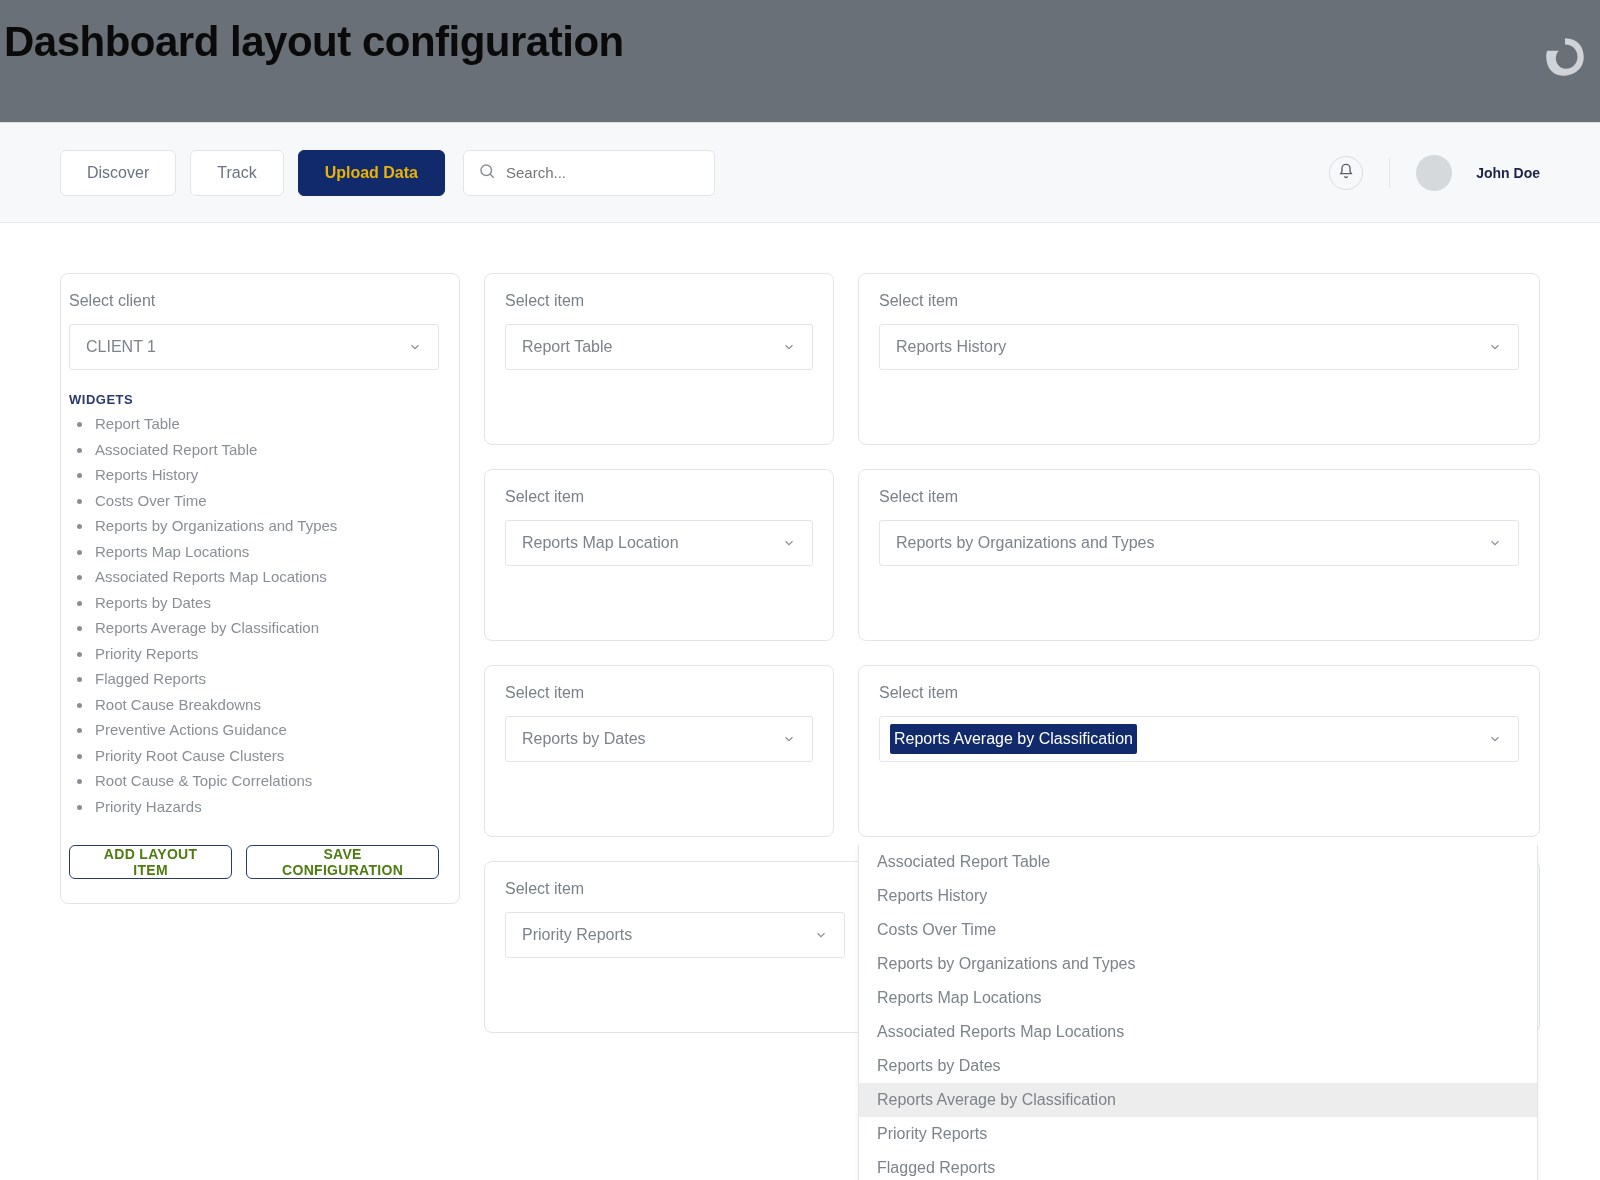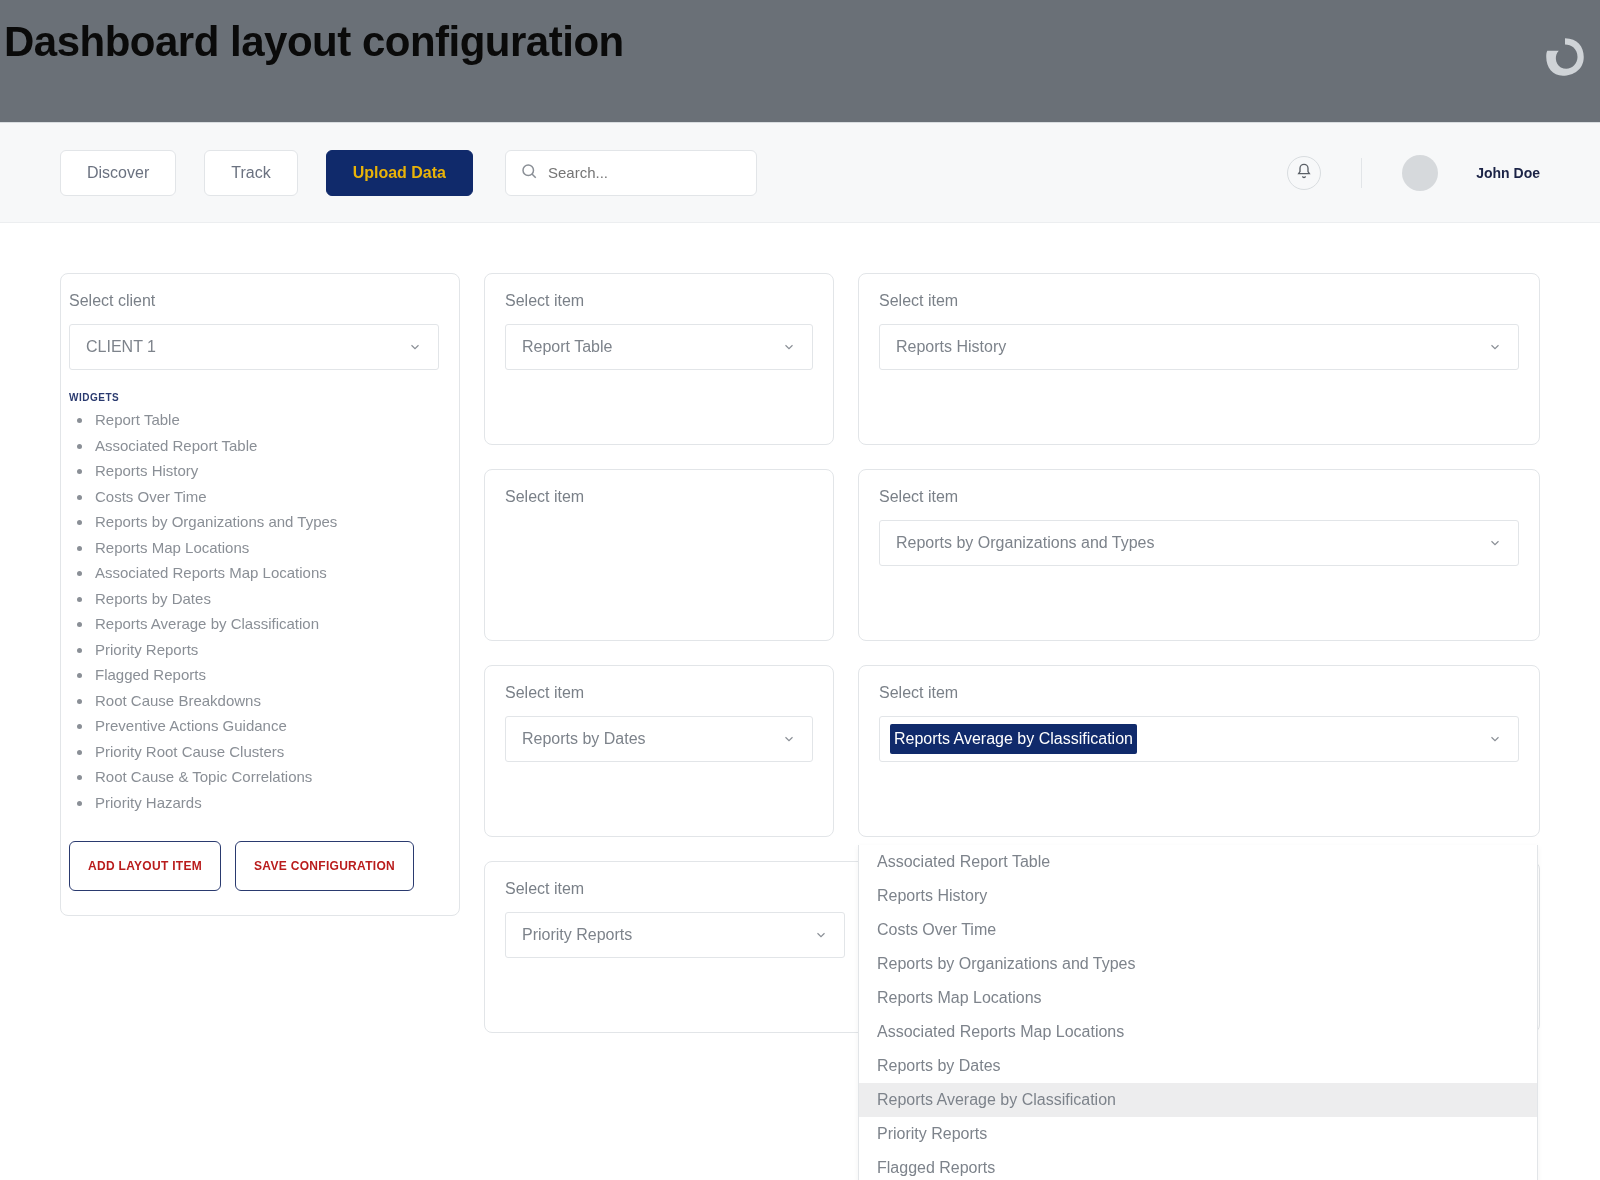--- a/index.html
+++ b/index.html
@@ -36,21 +36,21 @@
   }
 
   
   .topbar {
     height: 100px;
     background: #f7f8f9;
     border-bottom: 1px solid #eceef0;
     display: flex;
     align-items: center;
     padding: 0 60px;
-    gap: 28px;
+    gap: 14px;
   }
   .nav-btn {
     height: 46px;
     padding: 0 26px;
     border: 1px solid #e2e5e8;
     background: #fff;
     border-radius: 6px;
     font-size: 16px;
     color: #6b7280;
     font-weight: 500;
@@ -127,21 +127,21 @@
     font-size: 16px;
     color: #7d838b;
     cursor: pointer;
     background: #fff;
   }
   .select .chev { width: 14px; height: 14px; }
   .select .chev svg { width: 100%; height: 100%; stroke: #8a8f96; }
 
   .sidebar-card { grid-row: span 5; padding-bottom: 24px; padding-left: 8px; }
   .widgets-heading {
-    font-size: 10px;
+    font-size: 13px;
     font-weight: 700;
     letter-spacing: 0.5px;
     color: #2a3a6f;
     margin-top: 22px;
     margin-bottom: 4px;
   }
   .widgets-list {
     list-style: disc;
     padding-left: 24px;
     color: #8a8f96;
@@ -151,27 +151,27 @@
     color: #8a8f96;
     line-height: 1.7;
     padding-left: 2px;
   }
   .sidebar-actions {
     display: flex;
     gap: 14px;
     margin-top: 26px;
   }
   .outline-btn {
-    height: 50px;
+    height: 34px;
     padding: 0 18px;
     border: 1.5px solid #2a3a6f;
     background: #fff;
-    color: #b91c1c;
+    color: #4d7c0f;
     border-radius: 6px;
-    font-size: 12px;
+    font-size: 14px;
     font-weight: 700;
     letter-spacing: 0.3px;
     cursor: pointer;
   }
 
   
   .slot { min-height: 172px; }
   .slot-wide { grid-column: 2 / span 2; min-height: 172px; }
 
   
@@ -300,20 +300,26 @@
       <div class="select">
         <span>Reports History</span>
         <span class="chev"><svg viewBox="0 0 24 24" fill="none" stroke-width="2">
               <polyline points="6 9 12 15 18 9"></polyline>
             </svg></span>
       </div>
     </div>
 
     <div class="card slot">
       <div class="card-title">Select item</div>
+      <div class="select">
+        <span>Reports Map Location</span>
+        <span class="chev"><svg viewBox="0 0 24 24" fill="none" stroke-width="2">
+              <polyline points="6 9 12 15 18 9"></polyline>
+            </svg></span>
+      </div>
     </div>
     <div class="card slot">
       <div class="card-title">Select item</div>
       <div class="select">
         <span>Reports by Organizations and Types</span>
         <span class="chev"><svg viewBox="0 0 24 24" fill="none" stroke-width="2">
               <polyline points="6 9 12 15 18 9"></polyline>
             </svg></span>
       </div>
     </div>

